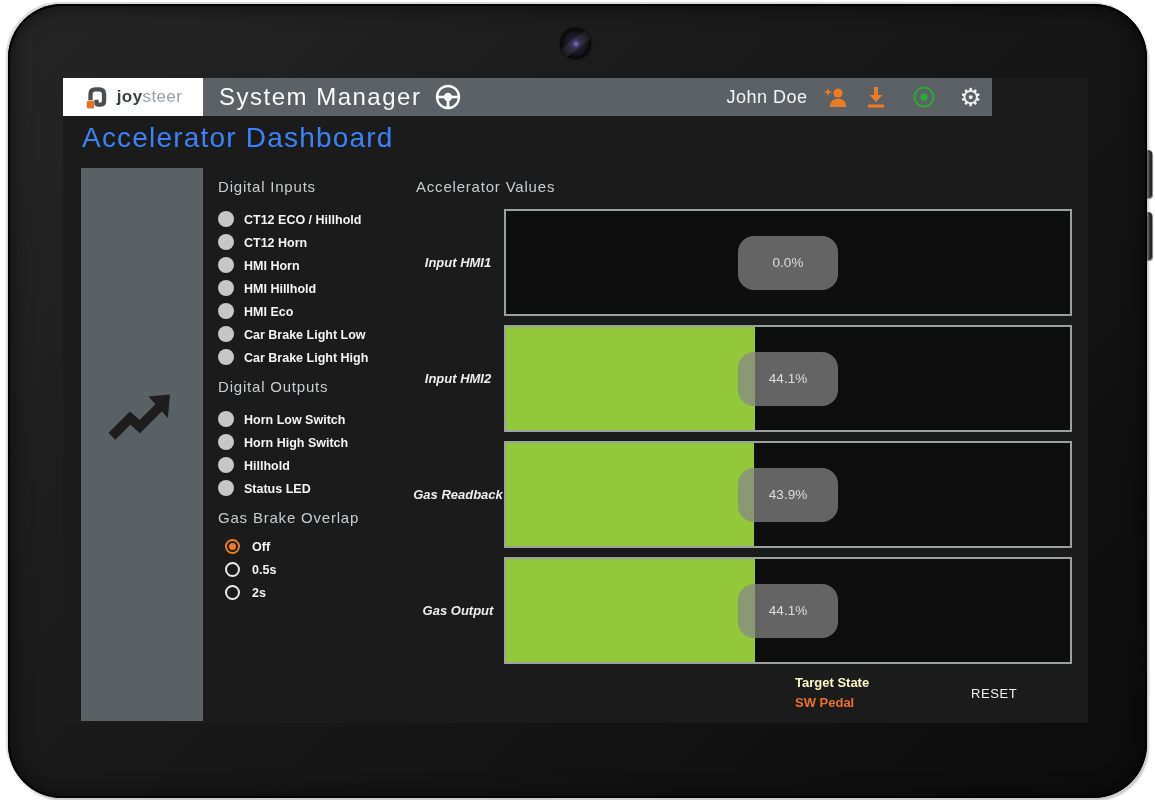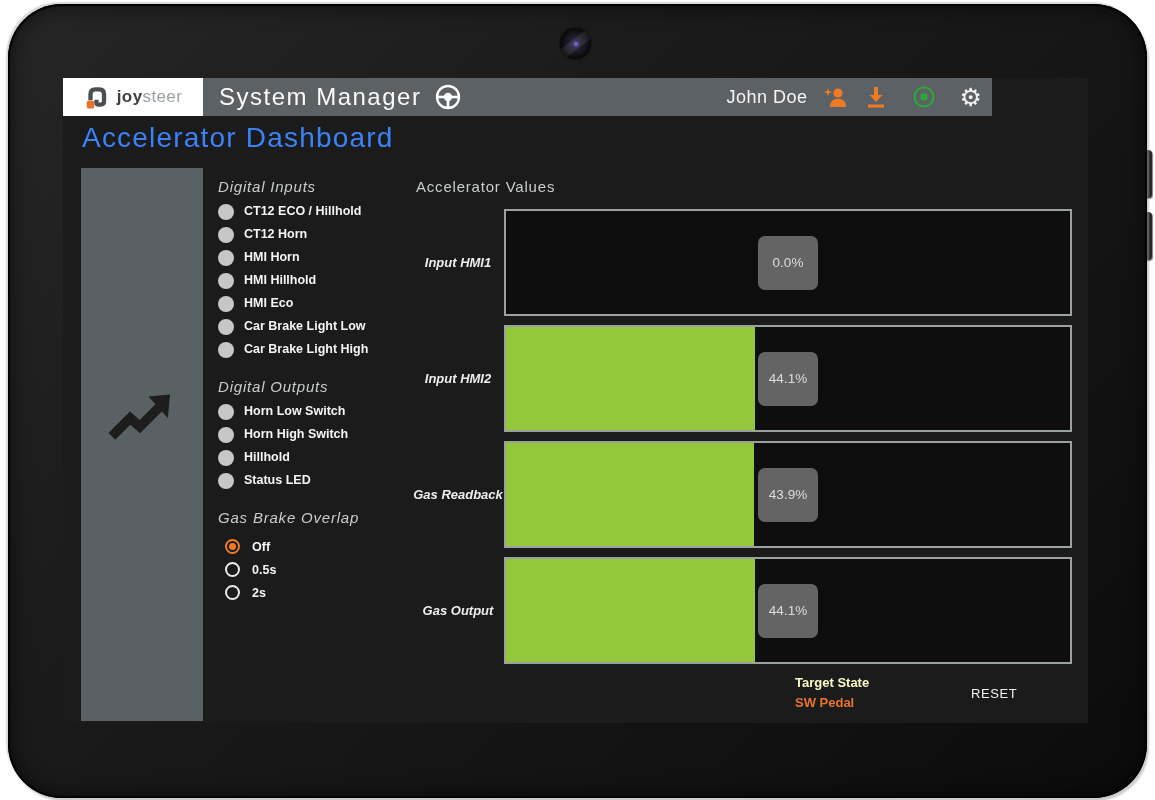--- a/index.html
+++ b/index.html
@@ -48,22 +48,22 @@
   .page-title { position:absolute; left:19px; top:44px; color:#3b82f6; font-size:28px;
                 letter-spacing:1.2px; white-space:nowrap; }
 
   
   .sidebar { position:absolute; left:18px; top:90px; width:122px; height:553px;
              background:#596164; display:flex; align-items:center; justify-content:center; }
   .sidebar svg { margin-top:-55px; }
 
   
   .controls { position:absolute; left:155px; top:100px; width:195px; }
-  .sec-title { color:#C9CDCF; font-size:15px; letter-spacing:.8px; margin-bottom:9px; white-space:nowrap;font-style:italic; }
-  .led-row { display:flex; align-items:flex-start; gap:10px; height:23px; }
+  .sec-title { color:#C9CDCF; font-size:15px; letter-spacing:.8px; margin-bottom:9px; white-space:nowrap; }
+  .led-row { display:flex; align-items:flex-end; gap:10px; height:23px; }
   .led { width:16px; height:16px; border-radius:50%; background:#C7C7C7; flex:0 0 auto; }
   .led-label { color:#F4F4F4; font-size:12.5px; font-weight:bold; white-space:nowrap; }
   .sec-gap { height:13px; }
   .radio-row { display:flex; align-items:center; gap:12px; height:23px; padding-left:7px; cursor:pointer; }
   .radio { width:15px; height:15px; border-radius:50%; border:2px solid #E9E9E9; flex:0 0 auto;
            display:flex; align-items:center; justify-content:center; }
   .radio.sel { border-color:#ED7B24; }
   .radio.sel::after { content:""; width:7px; height:7px; border-radius:50%; background:#ED7B24; }
   .radio-label { color:#F4F4F4; font-size:12.5px; font-weight:bold; }
 
@@ -71,21 +71,21 @@
   .values { position:absolute; left:353px; top:100px; width:656px; }
   .values-title { color:#C9CDCF; font-size:15px; letter-spacing:.8px; margin-bottom:14px; }
   .bar-row { display:flex; align-items:stretch; margin-bottom:9px; }
   .bar-label { width:88px; display:flex; align-items:center; justify-content:center;
                color:#EDEDED; font-size:13px; font-weight:bold; text-align:center;
                padding-right:4px; white-space:nowrap;font-style:italic; }
   .bar-track { position:relative; width:568px; height:107px; border:2px solid #9BA0A0;
                background:#0E0E0E; }
   .bar-fill { position:absolute; left:0; top:0; bottom:0; background:#92C83A; }
   .bar-chip { position:absolute; left:50%; top:50%; transform:translate(-50%,-50%);
-              width:60px; height:54px; border-radius:7px; background:rgba(134,134,134,.72);
+              width:100px; height:54px; border-radius:16px; background:rgba(134,134,134,.72);
               display:flex; align-items:center; justify-content:center;
               color:#DCDCDC; font-size:13.5px; }
 
   
   .target-state { position:absolute; left:732px; top:597px; }
   .ts-label { color:#fef9c3; font-size:13px; font-weight:bold; margin-bottom:5px; }
   .ts-value { color:#E8732A; font-size:13px; font-weight:bold; }
   .reset-btn { position:absolute; left:900px; top:604px; background:none; border:none;
                color:#F0F0F0; font-size:13px; letter-spacing:.6px; cursor:pointer;
                font-family:"Liberation Sans", sans-serif; padding:4px 8px; }

